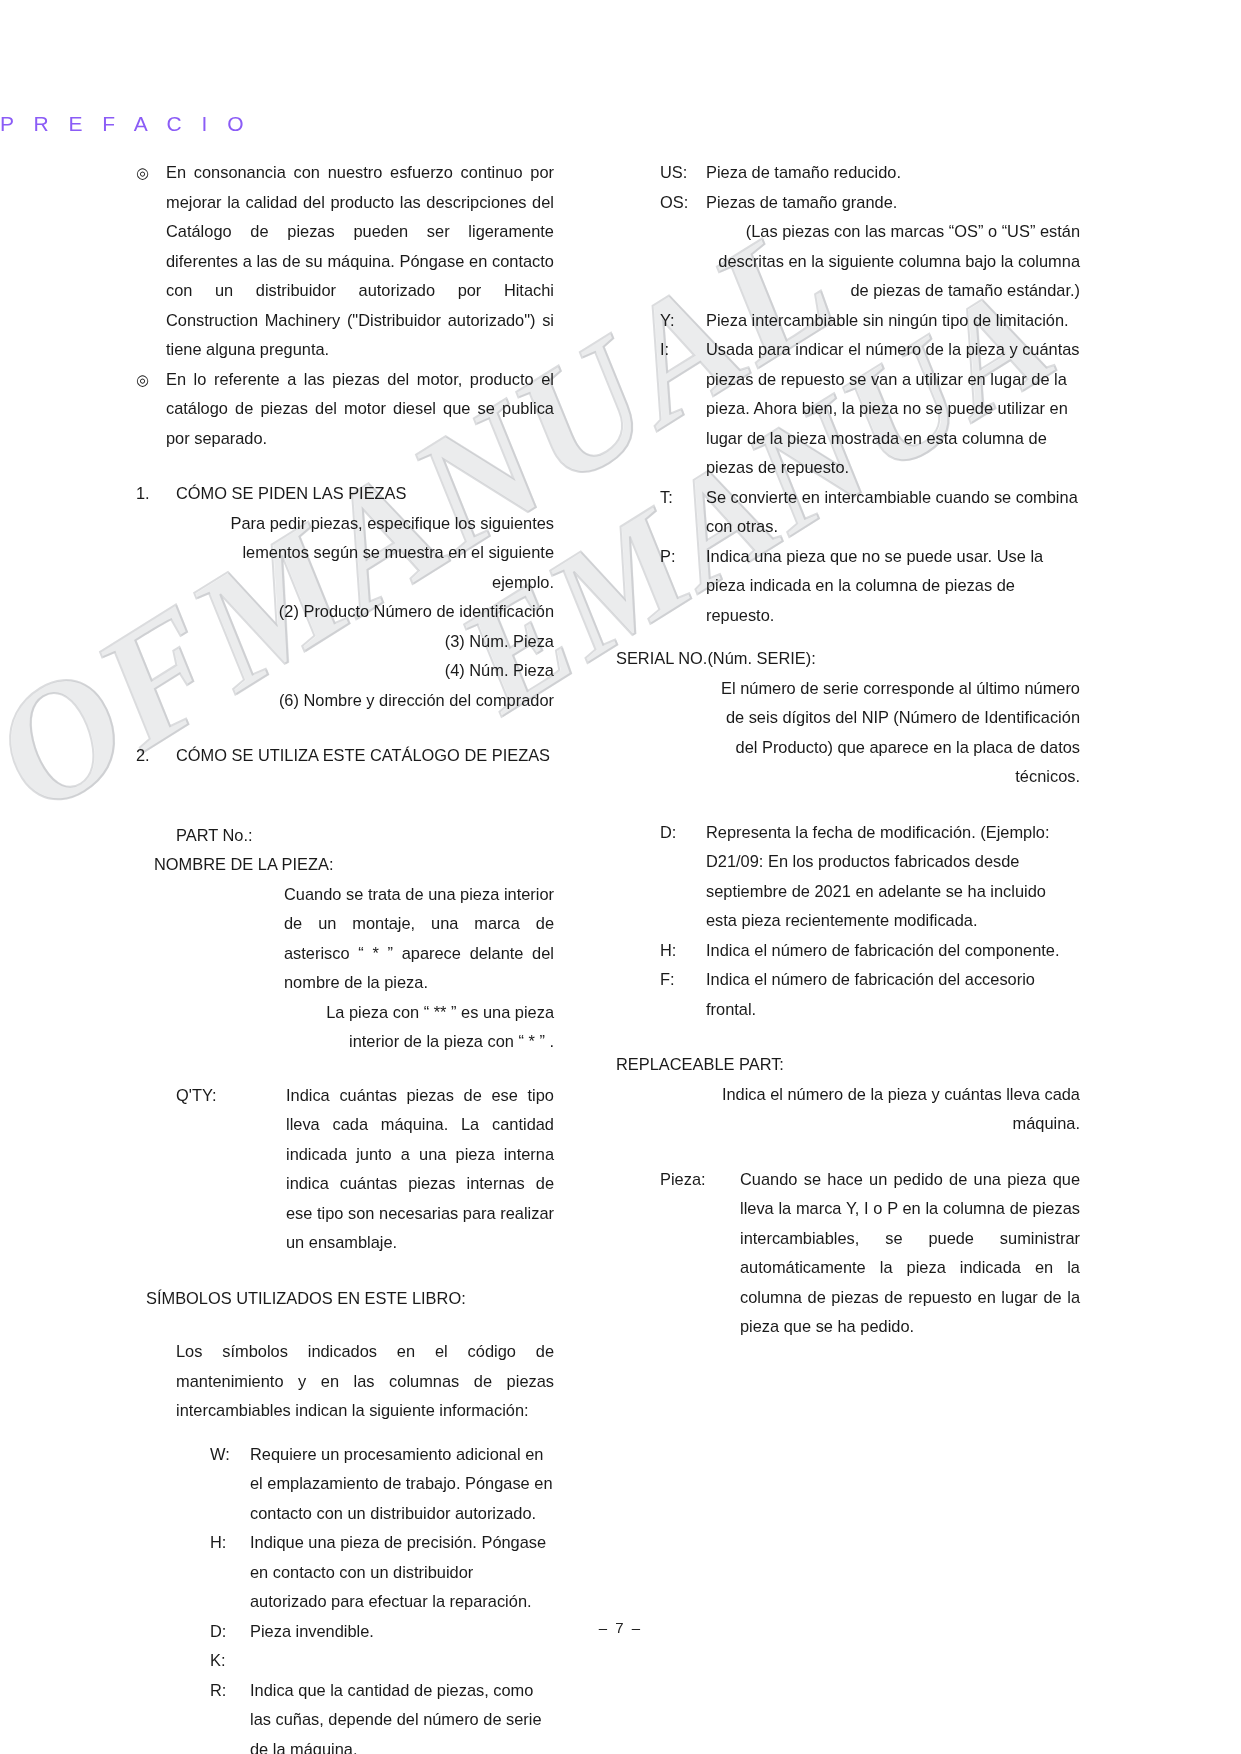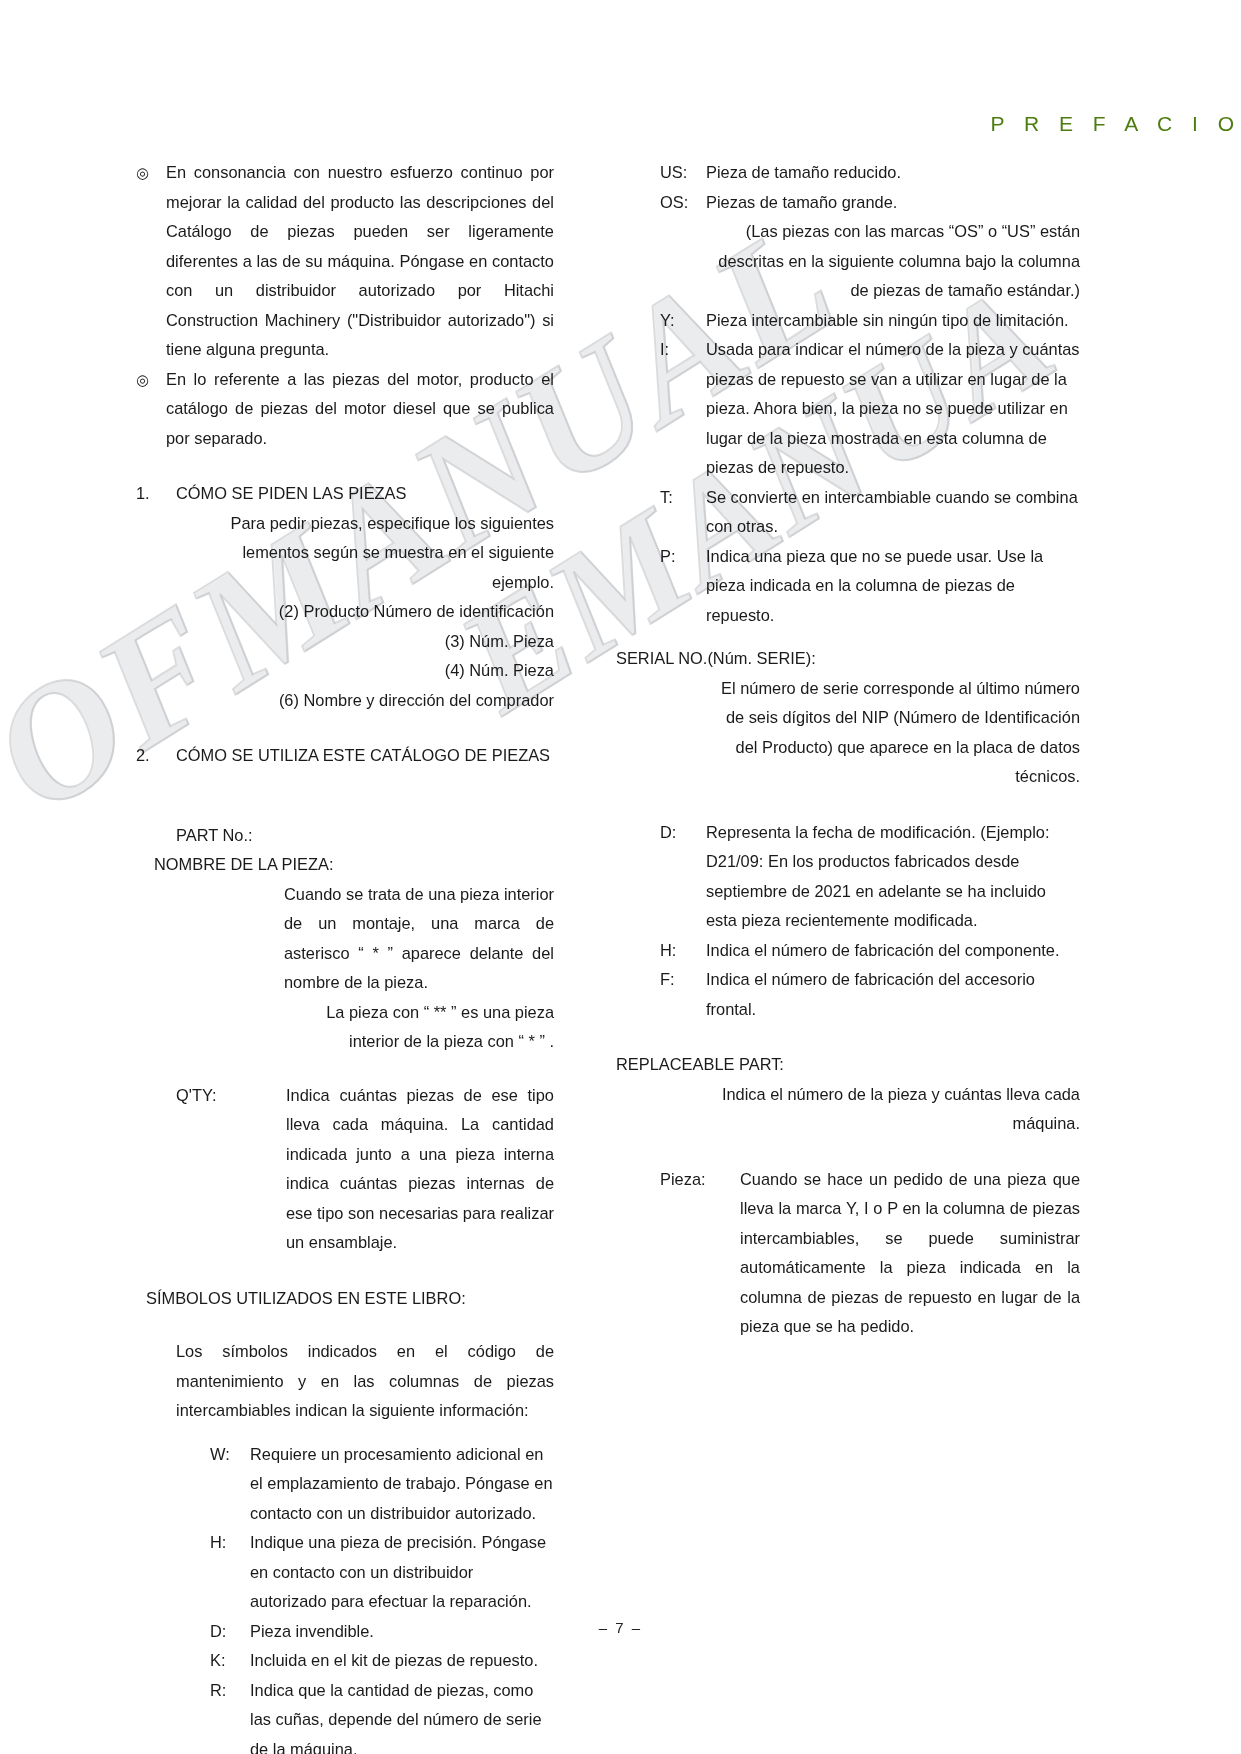--- a/index.html
+++ b/index.html
@@ -55,24 +55,24 @@
     left: 0; top: 0;
     width: 1241px;
     height: 1754px;
     z-index: 10;
   }
 
   #page-title {
     position: absolute;
     left: 0; right: 0;
     top: 112px;
-    text-align: right;
+    text-align: left;
     font-size: 21px;
     letter-spacing: 7px;
-    color: #4d7c0f;
+    color: #8b5cf6;
   }
 
   .column {
     position: absolute;
     top: 158px;
     font-size: 16.4px;
     line-height: 29.5px;
   }
   #column-left  { left: 136px;  width: 418px; }
   #column-right { left: 660px;  width: 420px; }
@@ -215,21 +215,20 @@
     <div class="def-row ind-2">
       <div class="def-term term-s">H:</div>
       <div class="def-desc nojust">Indique una pieza de precisión. Póngase en contacto con un distribuidor autorizado para efectuar la reparación.</div>
     </div>
     <div class="def-row ind-2">
       <div class="def-term term-s">D:</div>
       <div class="def-desc nojust"> Pieza invendible.</div>
     </div>
     <div class="def-row ind-2">
       <div class="def-term term-s">K:</div>
-      <div class="def-desc nojust">Incluida en el kit de piezas de repuesto.</div>
     </div>
     <div class="def-row ind-2">
       <div class="def-term term-s">R:</div>
       <div class="def-desc nojust">Indica que la cantidad de piezas, como las cuñas, depende del número de serie de la máquina.</div>
     </div>
 
   </div>
 
   <div class="column" id="column-right">
 

